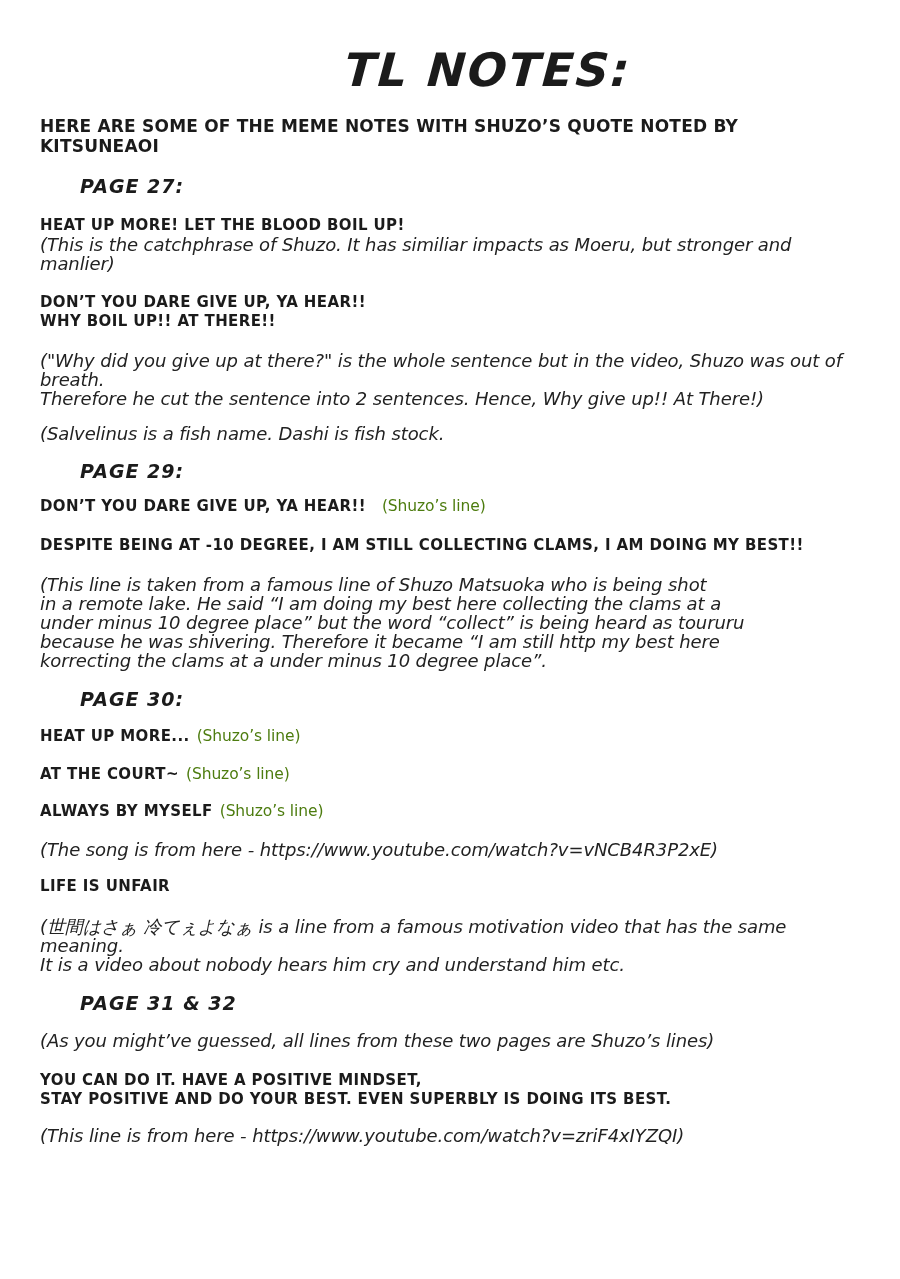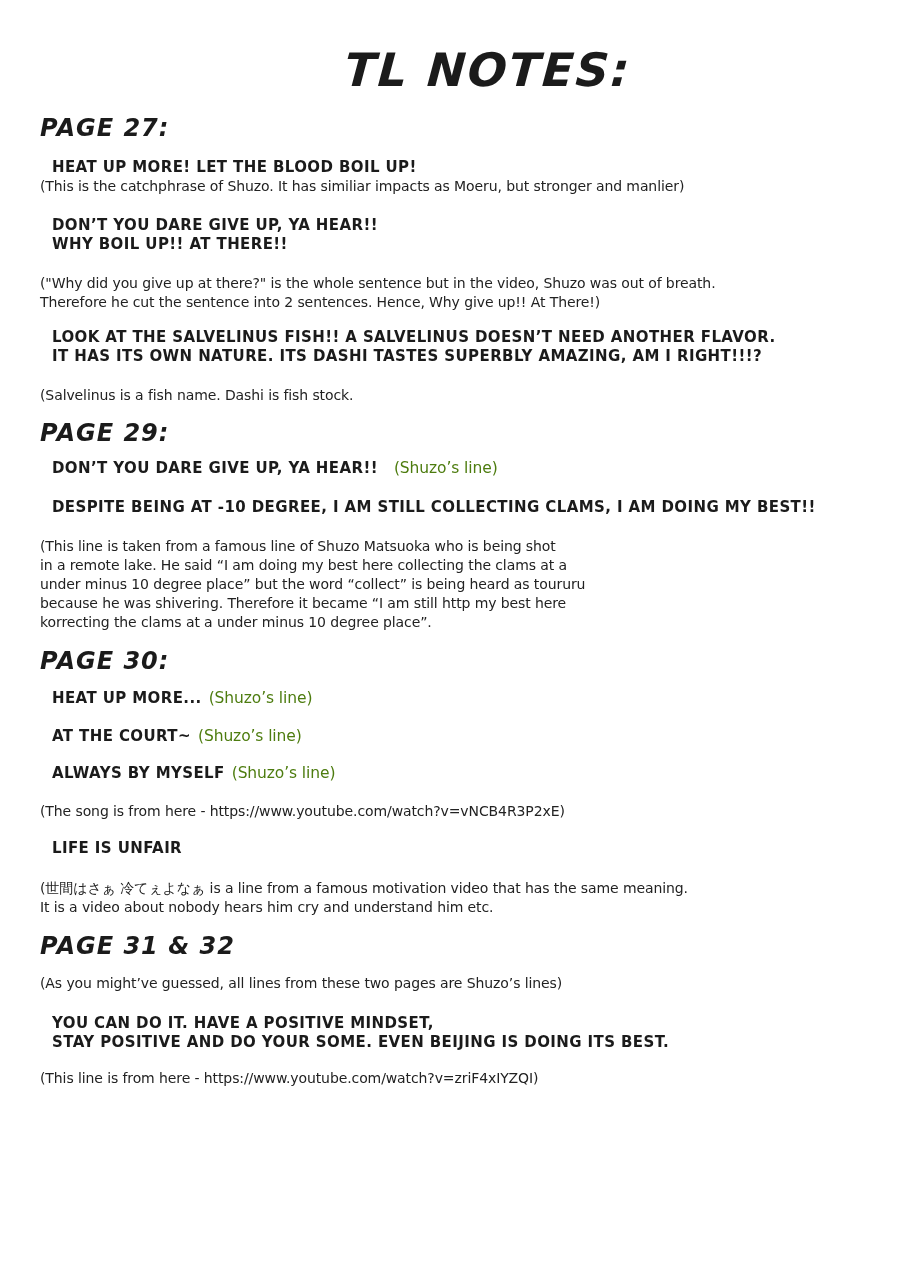--- a/index.html
+++ b/index.html
@@ -21,72 +21,69 @@
     text-align:center;
     margin:0 0 16px 74px;
     transform:skewX(-4deg);
   }
   .intro {
     font-weight:bold; font-size:17px; line-height:20px;
     letter-spacing:0.2px;
   }
   .hdr {
     font-weight:bold; font-style:italic;
-    font-size:24px; line-height:24px;
+    font-size:19px; line-height:24px;
     letter-spacing:1px;
+    margin-left:40px;
   }
   .quote {
     font-weight:bold; font-size:15px; line-height:19px;
     letter-spacing:0.4px;
-    margin-left:12px;
   }
   .note {
-    font-weight:normal; font-size:14px; line-height:19px;
-    letter-spacing:-0.1px; color:#222222;
+    font-weight:normal; font-size:18px; line-height:19px;
+    letter-spacing:-0.1px; color:#222222;font-style:italic;
   }
   .inline-note {
     font-weight:normal; font-size:15.5px;
     letter-spacing:-0.1px; color:#4d7c0f;
     margin-left:7px;
   }
   .gap-wide { margin-left:16px; }
   .mb0{margin-bottom:0} .mb14{margin-bottom:14px} .mb16{margin-bottom:16px}
   .mb17{margin-bottom:17px} .mb18{margin-bottom:18px} .mb19{margin-bottom:19px}
   .mb20{margin-bottom:20px} .mb21{margin-bottom:21px}
 </style>
 </head>
 <body>
 
 <div class="page">
 
   <div class="title">TL NOTES:</div>
 
+  <div class="intro mb18">HERE ARE SOME OF THE MEME NOTES WITH SHUZO’S QUOTE NOTED BY KITSUNEAOI</div>
 
   <div class="hdr mb18">PAGE 27:</div>
 
   <div class="quote mb0">
     <div>HEAT UP MORE! LET THE BLOOD BOIL UP!</div>
   </div>
   <div class="note mb20">
     <div>(This is the catchphrase of Shuzo. It has similiar impacts as Moeru, but stronger and manlier)</div>
   </div>
 
   <div class="quote mb20">
     <div>DON’T YOU DARE GIVE UP, YA HEAR!!</div>
     <div>WHY BOIL UP!! AT THERE!!</div>
   </div>
   <div class="note mb16">
     <div>("Why did you give up at there?" is the whole sentence but in the video, Shuzo was out of breath.</div>
     <div>Therefore he cut the sentence into 2 sentences. Hence, Why give up!! At There!)</div>
   </div>
 
-  <div class="quote mb20">
-    <div>LOOK AT THE SALVELINUS FISH!! A SALVELINUS DOESN’T NEED ANOTHER FLAVOR.</div>
-    <div>IT HAS ITS OWN NATURE. ITS DASHI TASTES SUPERBLY AMAZING, AM I RIGHT!!!?</div>
-  </div>
   <div class="note mb16">
     <div>(Salvelinus is a fish name. Dashi is fish stock.</div>
   </div>
 
   <div class="hdr mb14">PAGE 29:</div>
 
   <div class="quote mb20">
     <span>DON’T YOU DARE GIVE UP, YA HEAR!!</span><span class="inline-note gap-wide">(Shuzo’s line)</span>
   </div>
 
@@ -124,19 +121,19 @@
     <div>It is a video about nobody hears him cry and understand him etc.</div>
   </div>
 
   <div class="hdr mb16">PAGE 31 &amp; 32</div>
 
   <div class="note mb21">
     <div>(As you might’ve guessed, all lines from these two pages are Shuzo’s lines)</div>
   </div>
   <div class="quote mb17">
     <div>YOU CAN DO IT. HAVE A POSITIVE MINDSET,</div>
-    <div>STAY POSITIVE AND DO YOUR SOME. EVEN BEIJING IS DOING ITS BEST.</div>
+    <div>STAY POSITIVE AND DO YOUR BEST. EVEN SUPERBLY IS DOING ITS BEST.</div>
   </div>
   <div class="note mb20">
     <div>(This line is from here - https://www.youtube.com/watch?v=zriF4xIYZQI)</div>
   </div>
 
 </div>
 
 </body></html>

